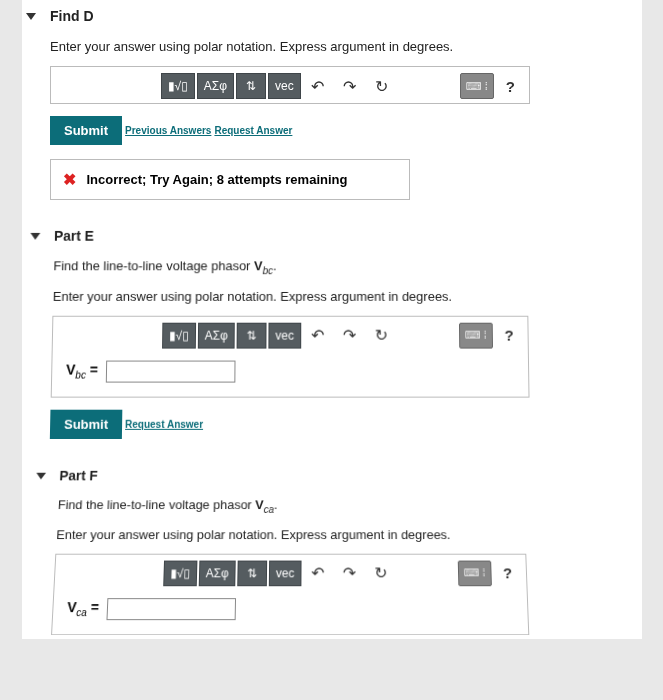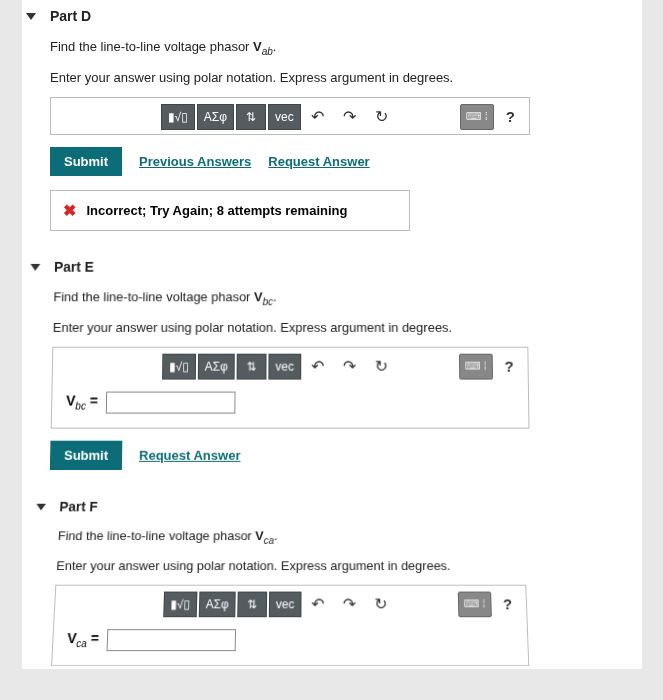--- a/index.html
+++ b/index.html
@@ -92,36 +92,36 @@
   .txtinput {
     height: 22px;
     width: 130px;
     border: 1px solid #888;
     padding: 2px 4px;
     font-size: 13px;
   }
   .actions {
     display: flex;
     align-items: center;
-    gap: 17px;
+    gap: 3px;
     margin-top: 12px;
   }
   .submit {
     background: #0c6d79;
     color: #fff;
     border: none;
     padding: 7px 14px;
     font-size: 13px;
     font-weight: bold;
     cursor: pointer;
   }
   .linkbtn {
     color: #0c6d79;
     text-decoration: underline;
-    font-size: 13px;
+    font-size: 10px;
     font-weight: bold;
     cursor: pointer;
   }
   .feedback {
     border: 1px solid #bbb;
     padding: 10px 12px;
     margin-top: 14px;
     width: 360px;
     display: flex;
     align-items: center;
@@ -140,24 +140,21 @@
   .help { font-weight:bold; font-size:15px; color:#333; padding:0 6px; cursor:pointer;}
 </style>
 </head>
 <body>
 
 <div class="page">
 
   <div class="part">
     <div class="part-header">
       <div class="caret"></div>
-      <div class="part-title">Part D</div>
-    </div>
-    <div class="prompt">
-      <span>Find the line-to-line voltage phasor </span><b><span>V</span></b><span class="sub">ab</span><span>.</span>
+      <div class="part-title">Find D</div>
     </div>
     <div class="prompt">Enter your answer using polar notation. Express argument in degrees.</div>
 
     <div class="answerbox">
       <div class="toolbar">
         <div class="tbtn">▮√▯</div>
         <div class="tbtn">ΑΣφ</div>
         <div class="tbtn">⇅</div>
         <div class="tbtn">vec</div>
         <div class="tbtn light">↶</div>

